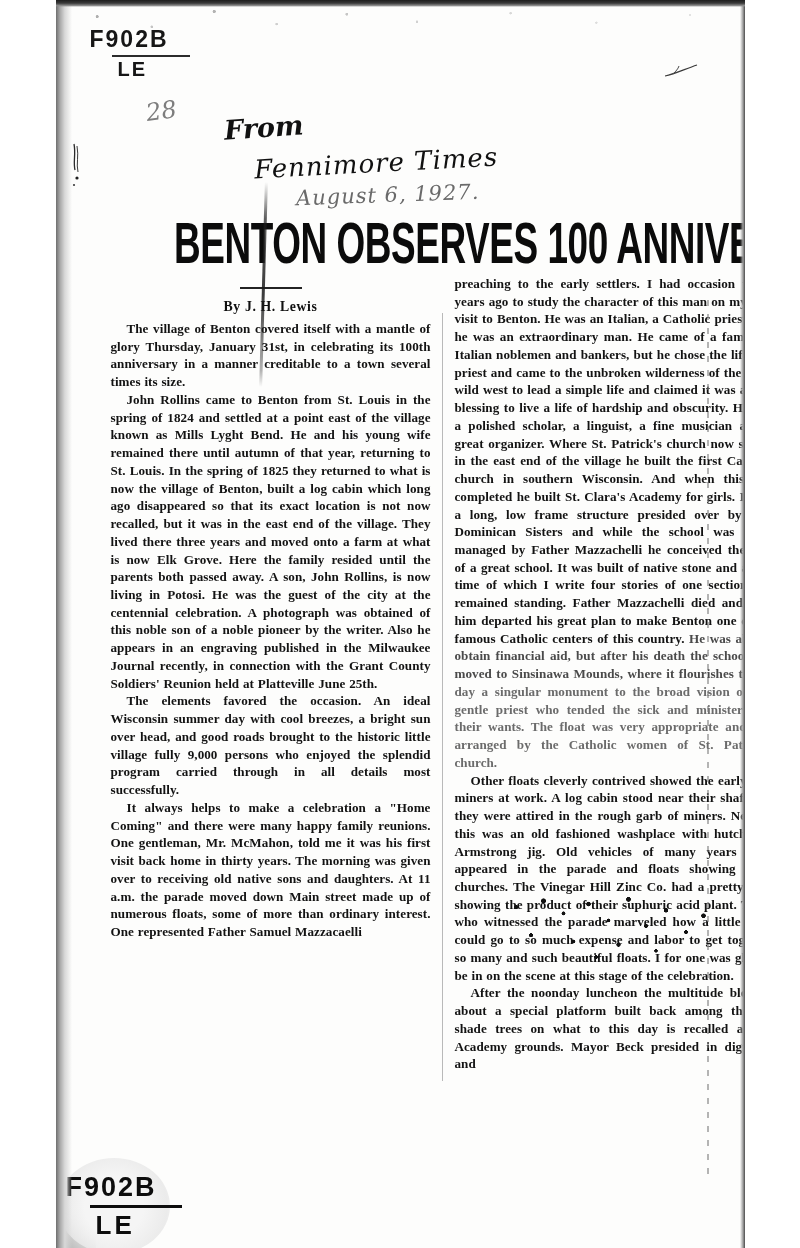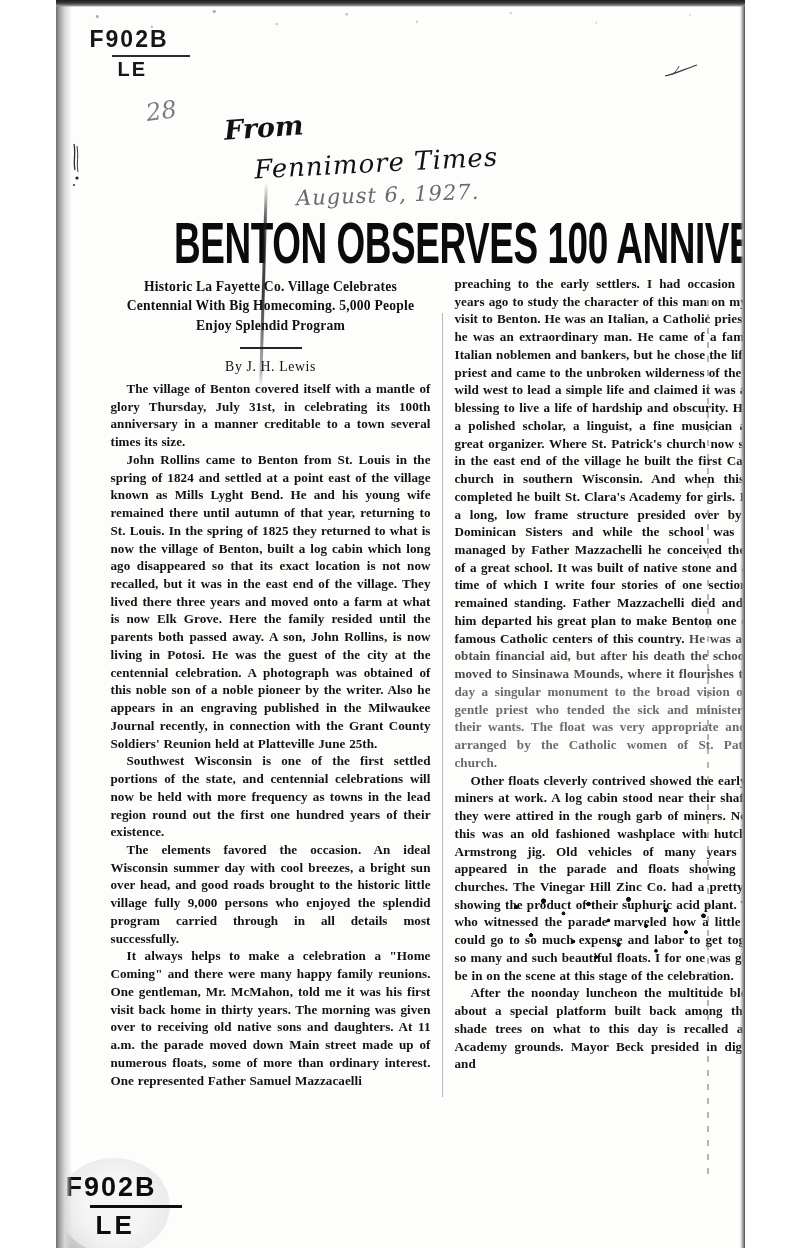--- a/index.html
+++ b/index.html
@@ -187,21 +187,21 @@
     color: #101010;
   }
   .deck-rule {
     width: 62px;
     height: 2px;
     background: #232323;
     margin: 12px auto 10px auto;
   }
   .byline {
     font-family: "Liberation Serif", "DejaVu Serif", serif;
-    font-weight: 400;
+    font-weight: 700;
     font-size: 13.8px;
     text-align: center;
     letter-spacing: 0.6px;
     margin-bottom: 5px;
     color: #101010;
   }
 
   .body-text p {
     margin: 0;
     font-size: 13.1px;
@@ -348,27 +348,25 @@
   <div class="hand hand-paper">Fennimore Times</div>
   <div class="hand hand-date">August 6, 1927.</div>
 
   <div class="clipping">
 
     <h1 class="headline">BENTON OBSERVES 100 ANNIVERSARY</h1>
 
     <div class="columns">
 
       <div class="col col-left">
-        <div class="deck">Historic La Fayette Co. Village Celebrates Centennial With Big Homecoming.  5,000 People Enjoy Splendid Program</div>
         <div class="deck-rule"></div>
         <div class="byline">By J. H. Lewis</div>
         <div class="body-text">
-          <p>The village of Benton covered itself with a mantle of glory Thursday, July 31st, in celebrating its 100th anniversary in a manner creditable to a town several times its size.</p>
+          <p>The village of Benton covered itself with a mantle of glory Thursday, January 31st, in celebrating its 100th anniversary in a manner creditable to a town several times its size.</p>
           <p>John Rollins came to Benton from St. Louis in the spring of 1824 and settled at a point east of the village known as Mills Lyght Bend. He and his young wife remained there until autumn of that year, returning to St. Louis. In the spring of 1825 they returned to what is now the village of Benton, built a log cabin which long ago disappeared so that its exact location is not now recalled, but it was in the east end of the village. They lived there three years and moved onto a farm at what is now Elk Grove. Here the family resided until the parents both passed away. A son, John Rollins, is now living in Potosi. He was the guest of the city at the centennial celebration. A photograph was obtained of this noble son of a noble pioneer by the writer. Also he appears in an engraving published in the Milwaukee Journal recently, in connection with the Grant County Soldiers' Reunion held at Platteville June 25th.</p>
-          <p>Southwest Wisconsin is one of the first settled portions of the state, and centennial celebrations will now be held with more frequency as towns in the lead region round out the first one hundred years of their existence.</p>
           <p>The elements favored the occasion. An ideal Wisconsin summer day with cool breezes, a bright sun over head, and good roads brought to the historic little village fully 9,000 persons who enjoyed the splendid program carried through in all details most successfully.</p>
           <p>It always helps to make a celebration a "Home Coming" and there were many happy family reunions. One gentleman, Mr. McMahon, told me it was his first visit back home in thirty years. The morning was given over to receiving old native sons and daughters. At 11 a.m. the parade moved down Main street made up of numerous floats, some of more than ordinary interest. One represented Father Samuel Mazzacaelli</p>
         </div>
       </div>
 
       <div class="col-gutter">
         <div class="col-rule"></div>
       </div>
 
       <div class="col col-right">

